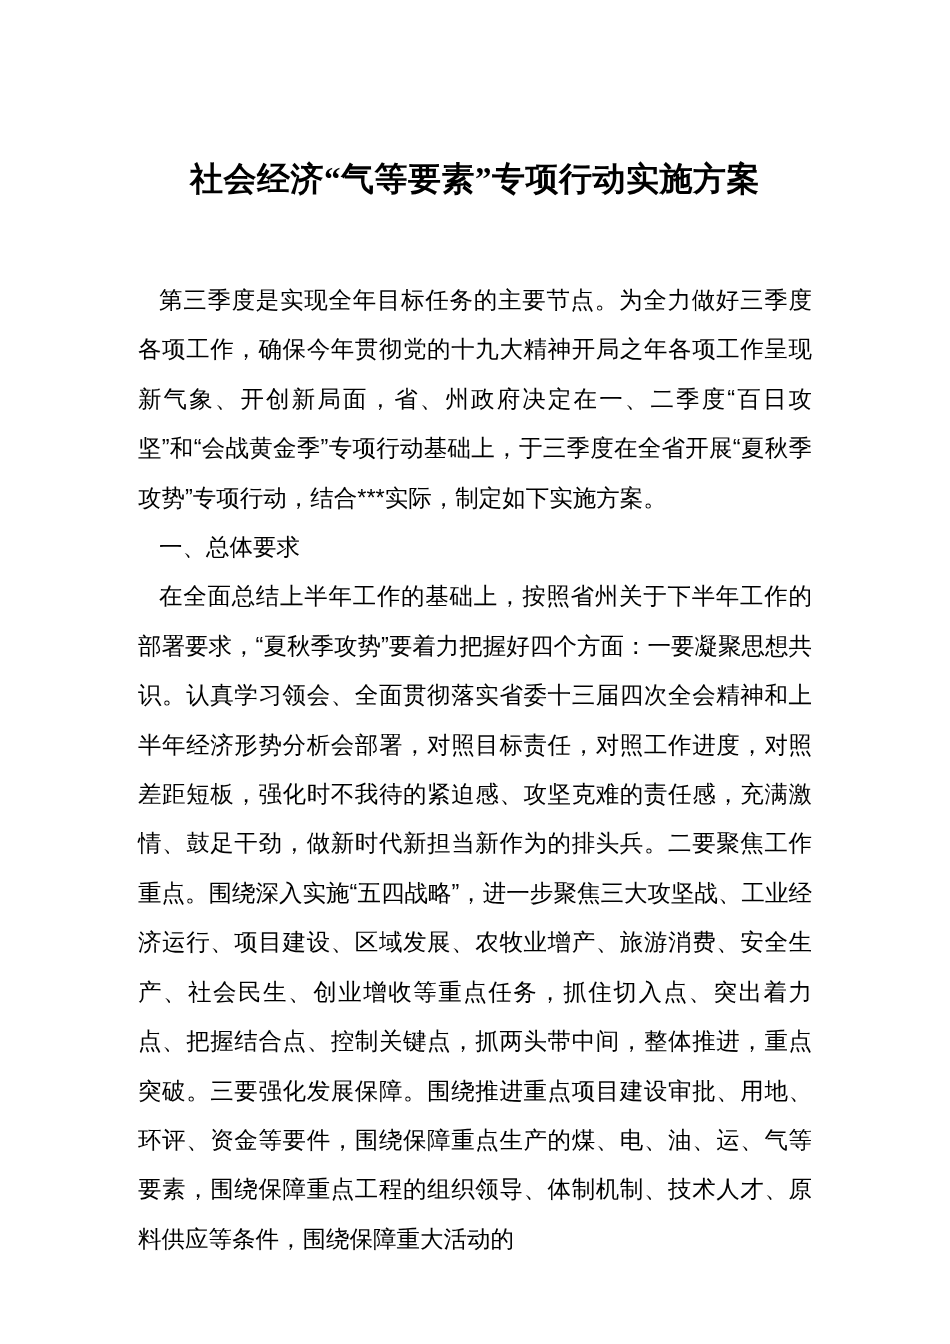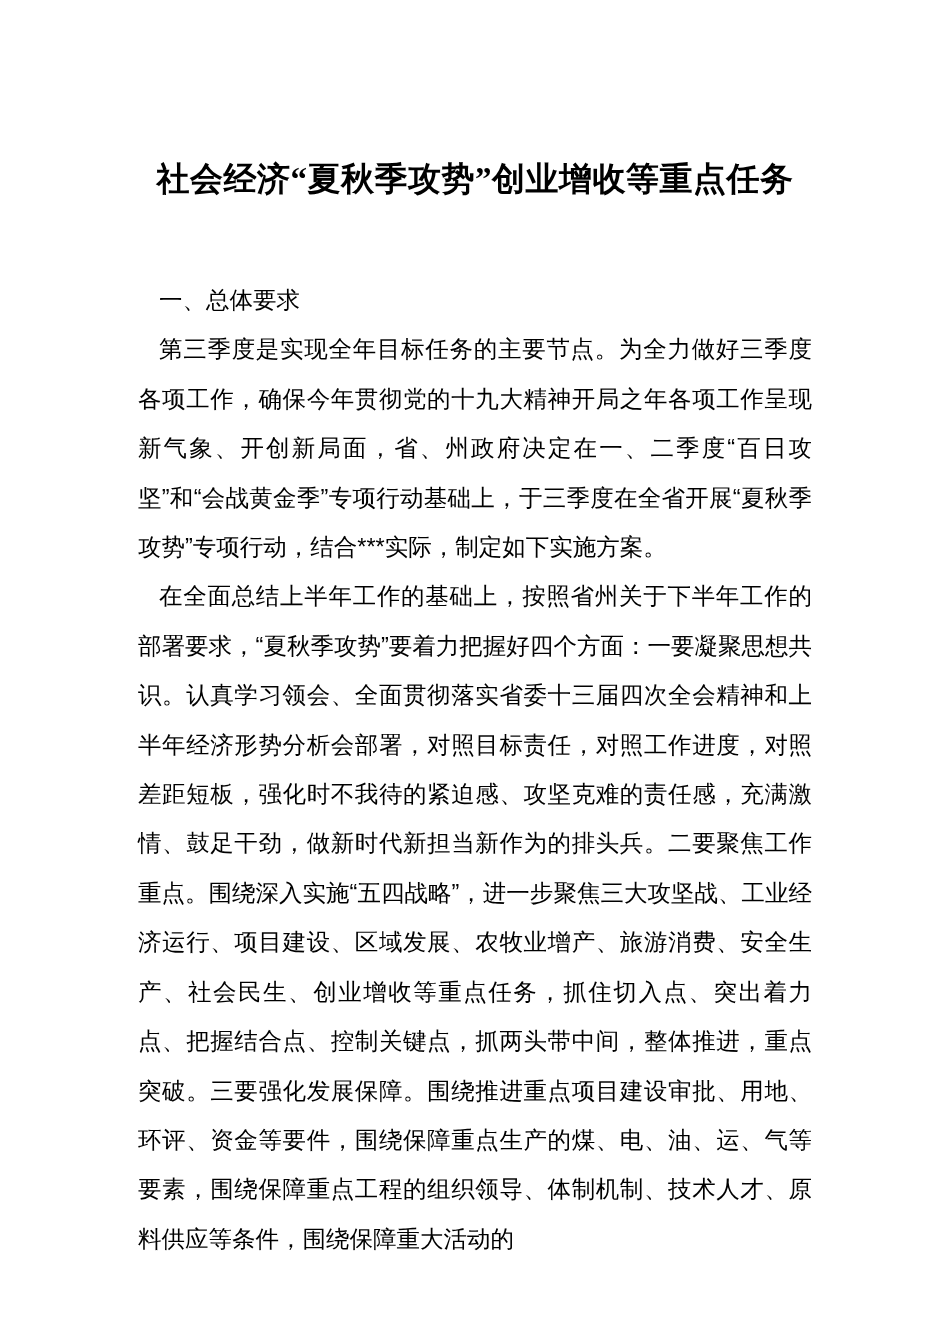--- a/index.html
+++ b/index.html
@@ -45,21 +45,21 @@
       margin: 0;
       padding: 0;
       text-indent: 21px;
     }
   </style>
 </head>
 <body>
 
 <div class="page">
 
-  <div class="doc-title">社会经济“夏秋季攻势”创业增收等重点任务</div>
+  <div class="doc-title">社会经济“气等要素”专项行动实施方案</div>
 
   <div class="doc-body">
+    <p>第三季度是实现全年目标任务的主要节点。为全力做好三季度各项工作，确保今年贯彻党的十九大精神开局之年各项工作呈现新气象、开创新局面，省、州政府决定在一、二季度“百日攻坚”和“会战黄金季”专项行动基础上，于三季度在全省开展“夏秋季攻势”专项行动，结合***实际，制定如下实施方案。</p>
     <p>一、总体要求</p>
-    <p>第三季度是实现全年目标任务的主要节点。为全力做好三季度各项工作，确保今年贯彻党的十九大精神开局之年各项工作呈现新气象、开创新局面，省、州政府决定在一、二季度“百日攻坚”和“会战黄金季”专项行动基础上，于三季度在全省开展“夏秋季攻势”专项行动，结合***实际，制定如下实施方案。</p>
     <p>在全面总结上半年工作的基础上，按照省州关于下半年工作的部署要求，“夏秋季攻势”要着力把握好四个方面：一要凝聚思想共识。认真学习领会、全面贯彻落实省委十三届四次全会精神和上半年经济形势分析会部署，对照目标责任，对照工作进度，对照差距短板，强化时不我待的紧迫感、攻坚克难的责任感，充满激情、鼓足干劲，做新时代新担当新作为的排头兵。二要聚焦工作重点。围绕深入实施“五四战略”，进一步聚焦三大攻坚战、工业经济运行、项目建设、区域发展、农牧业增产、旅游消费、安全生产、社会民生、创业增收等重点任务，抓住切入点、突出着力点、把握结合点、控制关键点，抓两头带中间，整体推进，重点突破。三要强化发展保障。围绕推进重点项目建设审批、用地、环评、资金等要件，围绕保障重点生产的煤、电、油、运、气等要素，围绕保障重点工程的组织领导、体制机制、技术人才、原料供应等条件，围绕保障重大活动的</p>
   </div>
 
 </div>
 
 </body></html>

